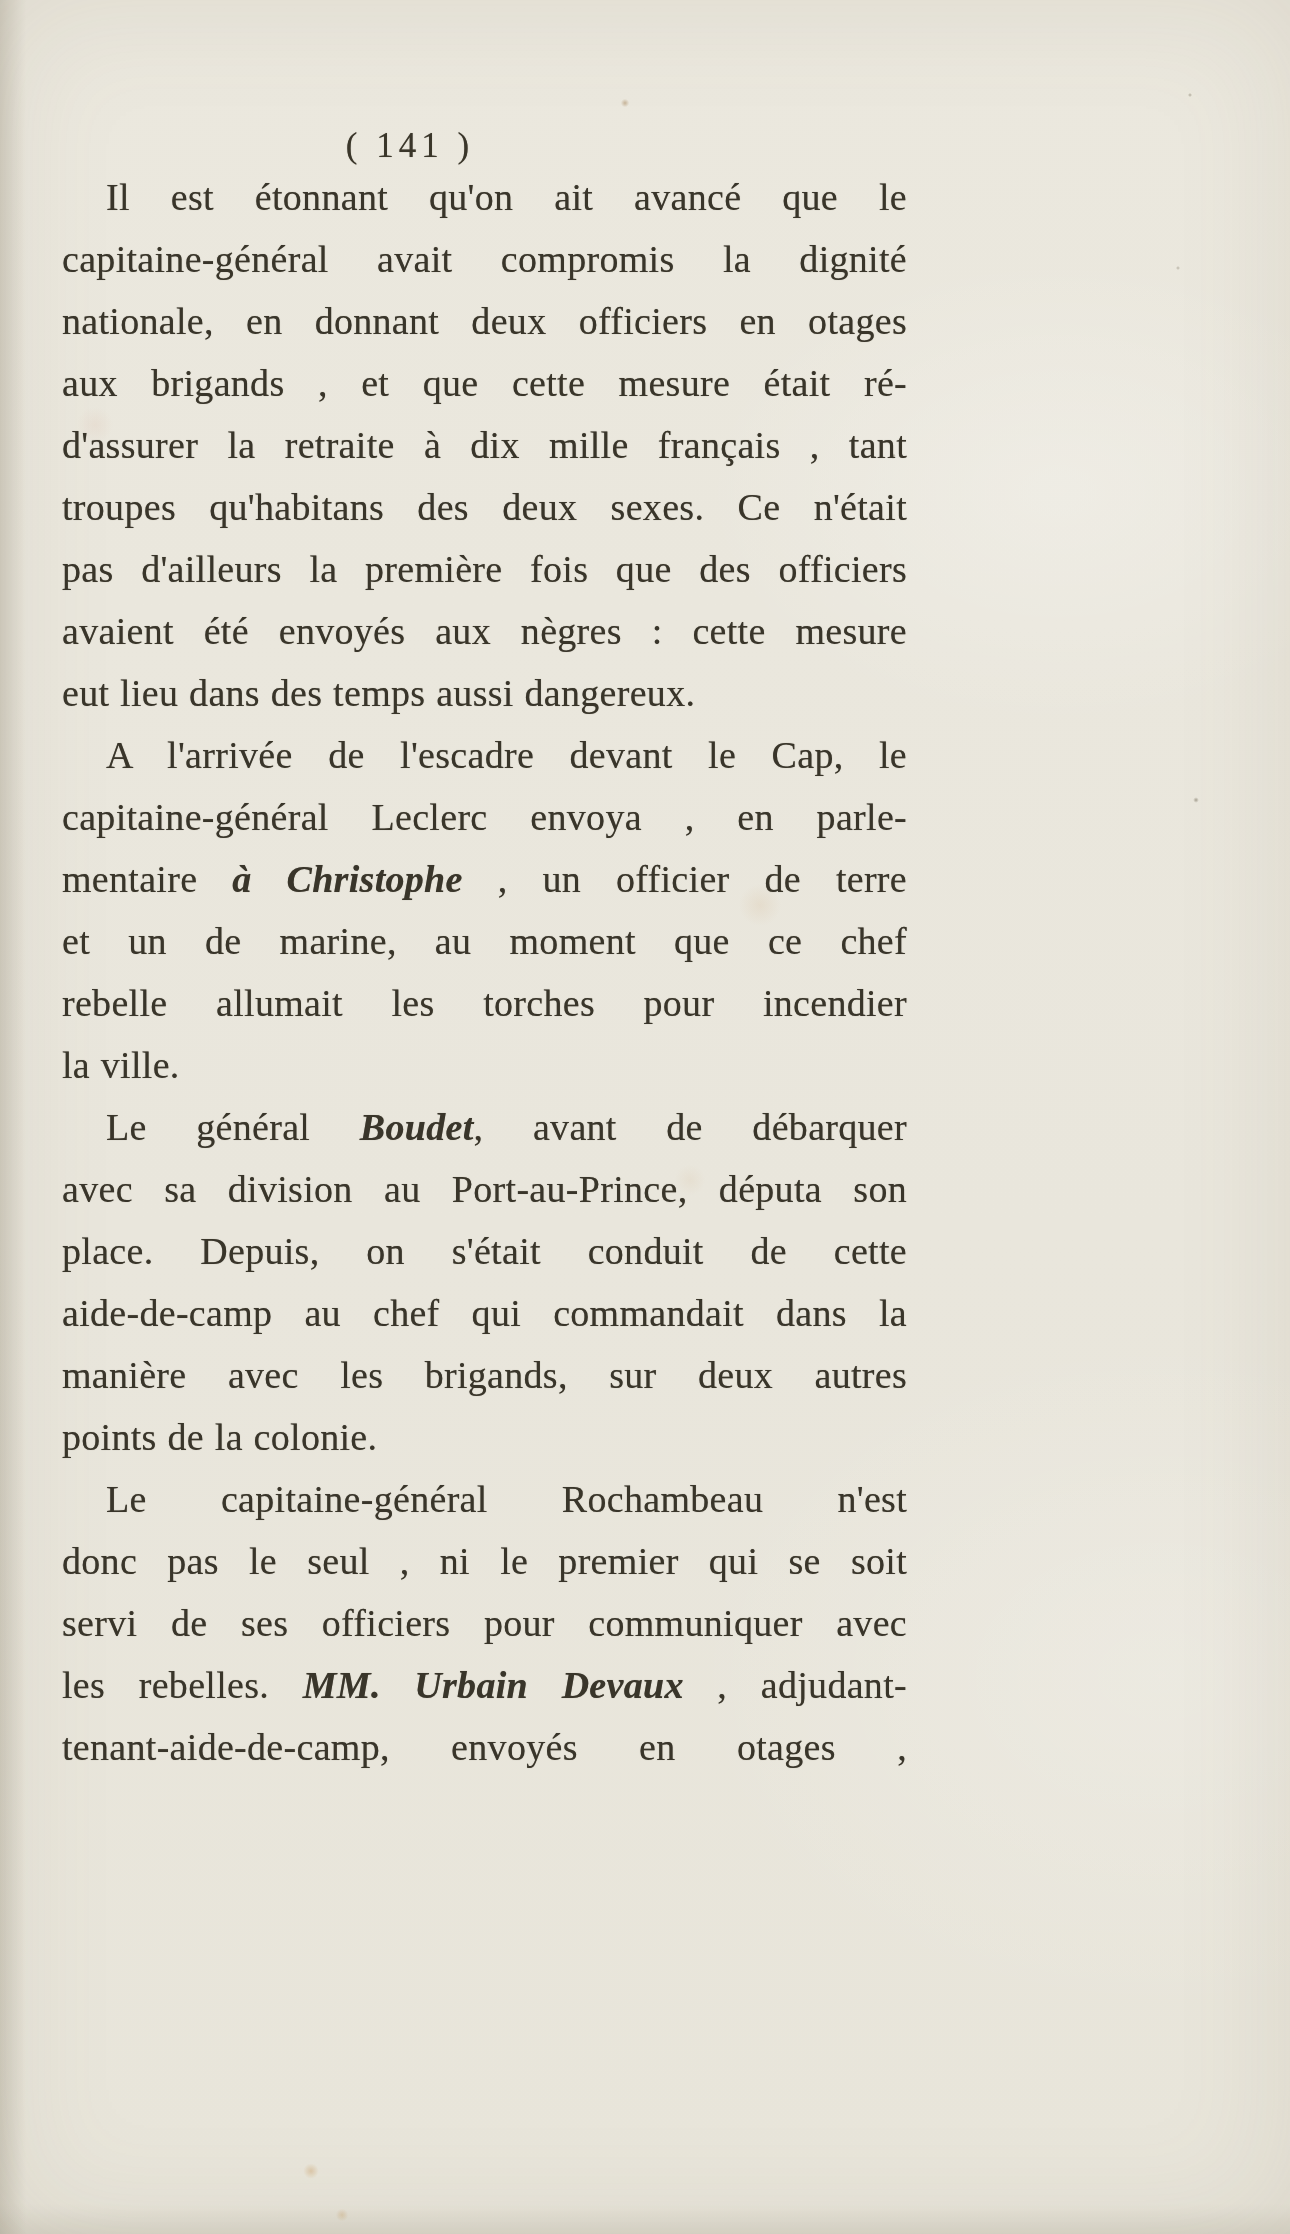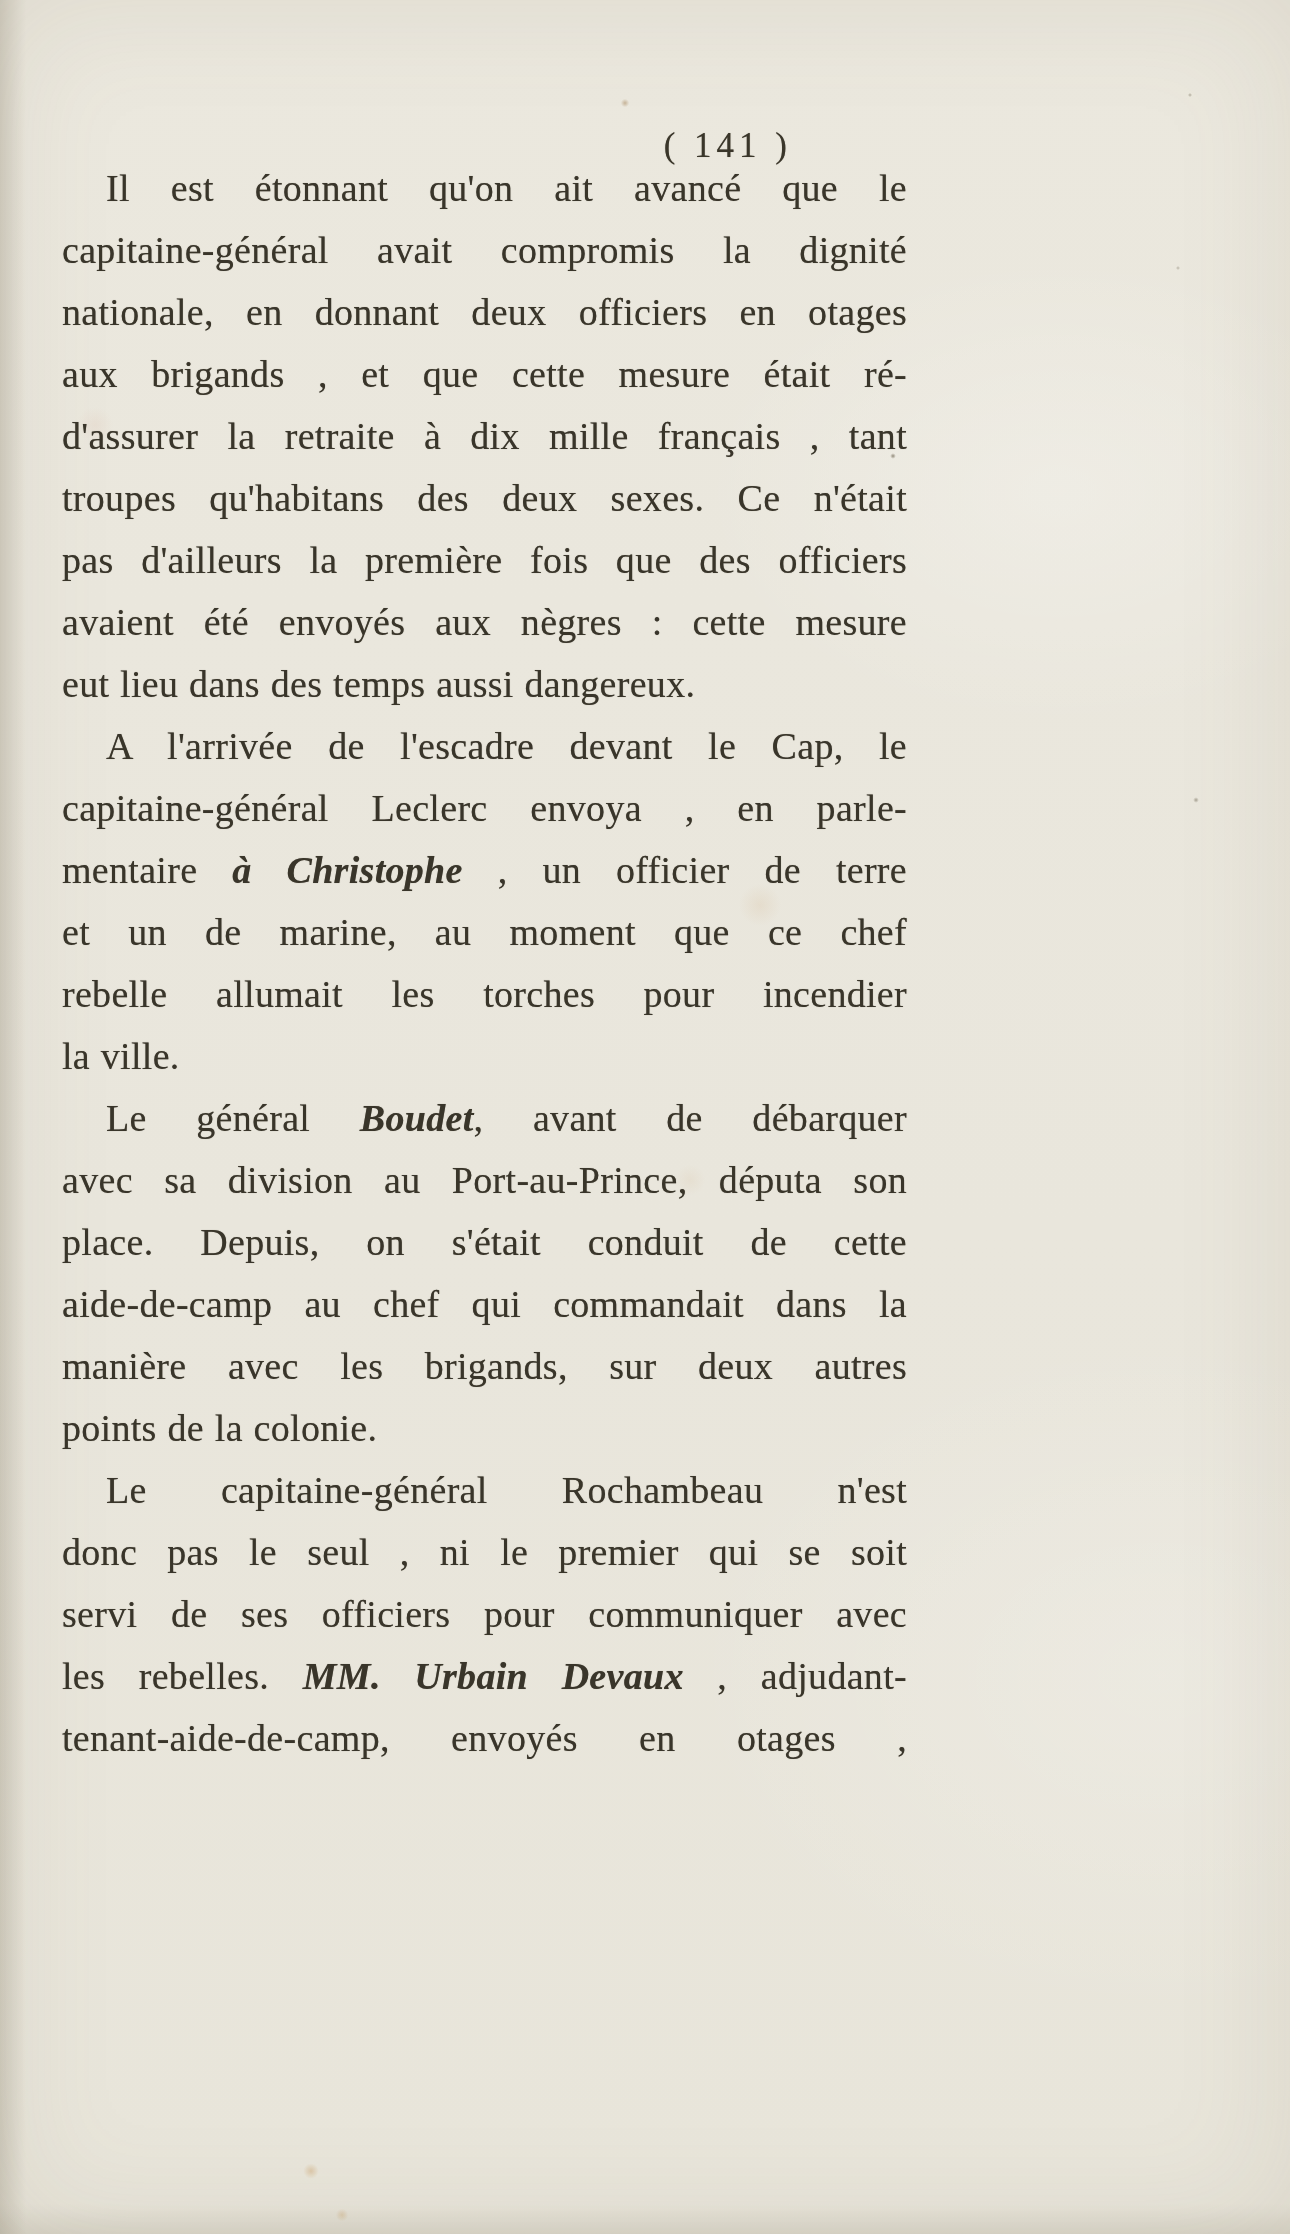--- a/index.html
+++ b/index.html
@@ -23,28 +23,28 @@
       radial-gradient(circle 30px at 760px 905px, rgba(200,160,110,.14), rgba(200,160,110,0) 70%),
       radial-gradient(circle 22px at 690px 1180px, rgba(200,160,110,.10), rgba(200,160,110,0) 70%),
       radial-gradient(ellipse 520px 340px at 82% 22%, rgba(255,255,255,.22), rgba(255,255,255,0) 70%),
       radial-gradient(ellipse 700px 500px at 90% 75%, rgba(255,255,255,.16), rgba(255,255,255,0) 70%),
       linear-gradient(90deg, rgba(150,143,124,.30) 0px, rgba(150,143,124,0) 26px),
       linear-gradient(0deg, rgba(150,143,124,.18) 0px, rgba(150,143,124,0) 30px),
       linear-gradient(180deg, #ebe8de 0%, #e9e6dc 55%, #e8e5da 100%);
     box-shadow: inset 0 0 120px rgba(120,110,85,.12);
   }
   .pg-header{
-    position:absolute; top:126px; left:68px; width:724px;
-    text-align:right;
+    position:absolute; top:126px; left:48px; width:724px;
+    text-align:center;
     font-size:35px; letter-spacing:5px;
     color:#3a362a;
     text-shadow:0 0 .7px rgba(45,40,28,.55);
   }
   .text-block{
-    position:absolute; left:62px; top:157px; width:845px;
+    position:absolute; left:62px; top:166px; width:845px;
     font-size:38px; line-height:62px;
     letter-spacing:.3px; word-spacing:1px;
     color:#39352a;
     text-shadow:0 0 .7px rgba(45,40,28,.55);
   }
   .line{ text-align:justify; text-align-last:justify; }
   .line.last{ text-align-last:left; }
   .line.indent{ text-indent:44px; }
   .it{ font-style:italic;font-weight:bold; }
 </style>

